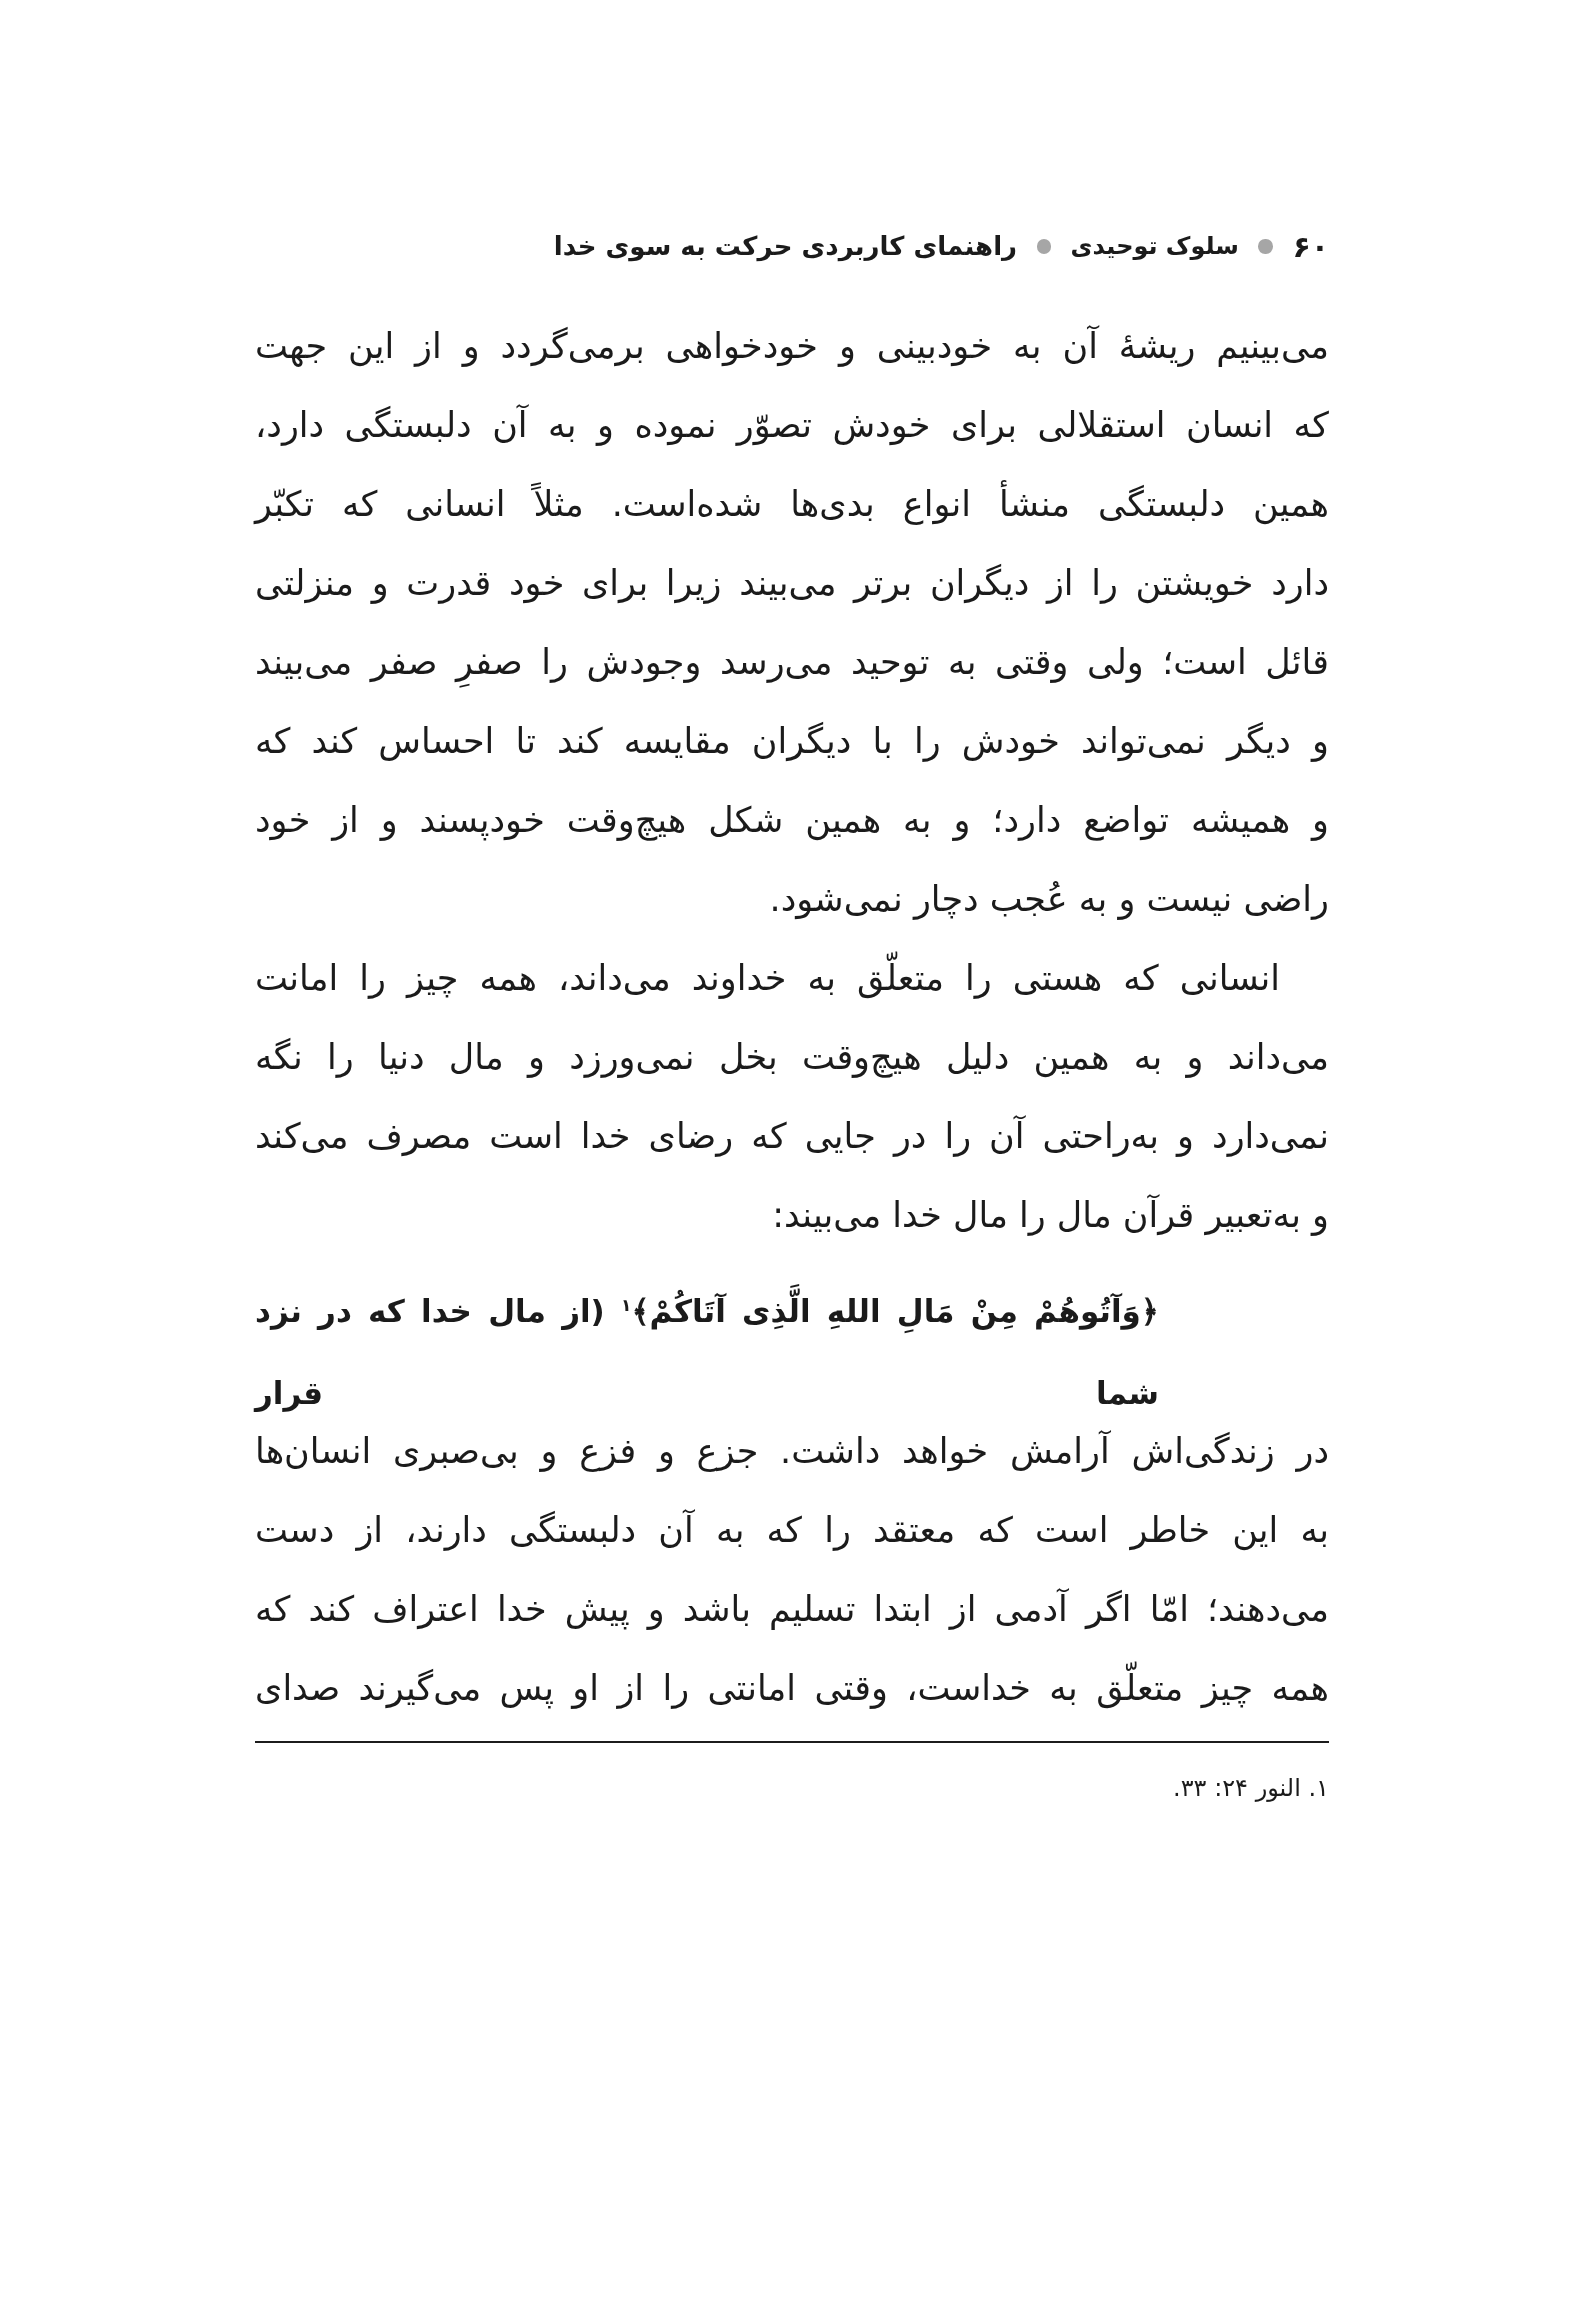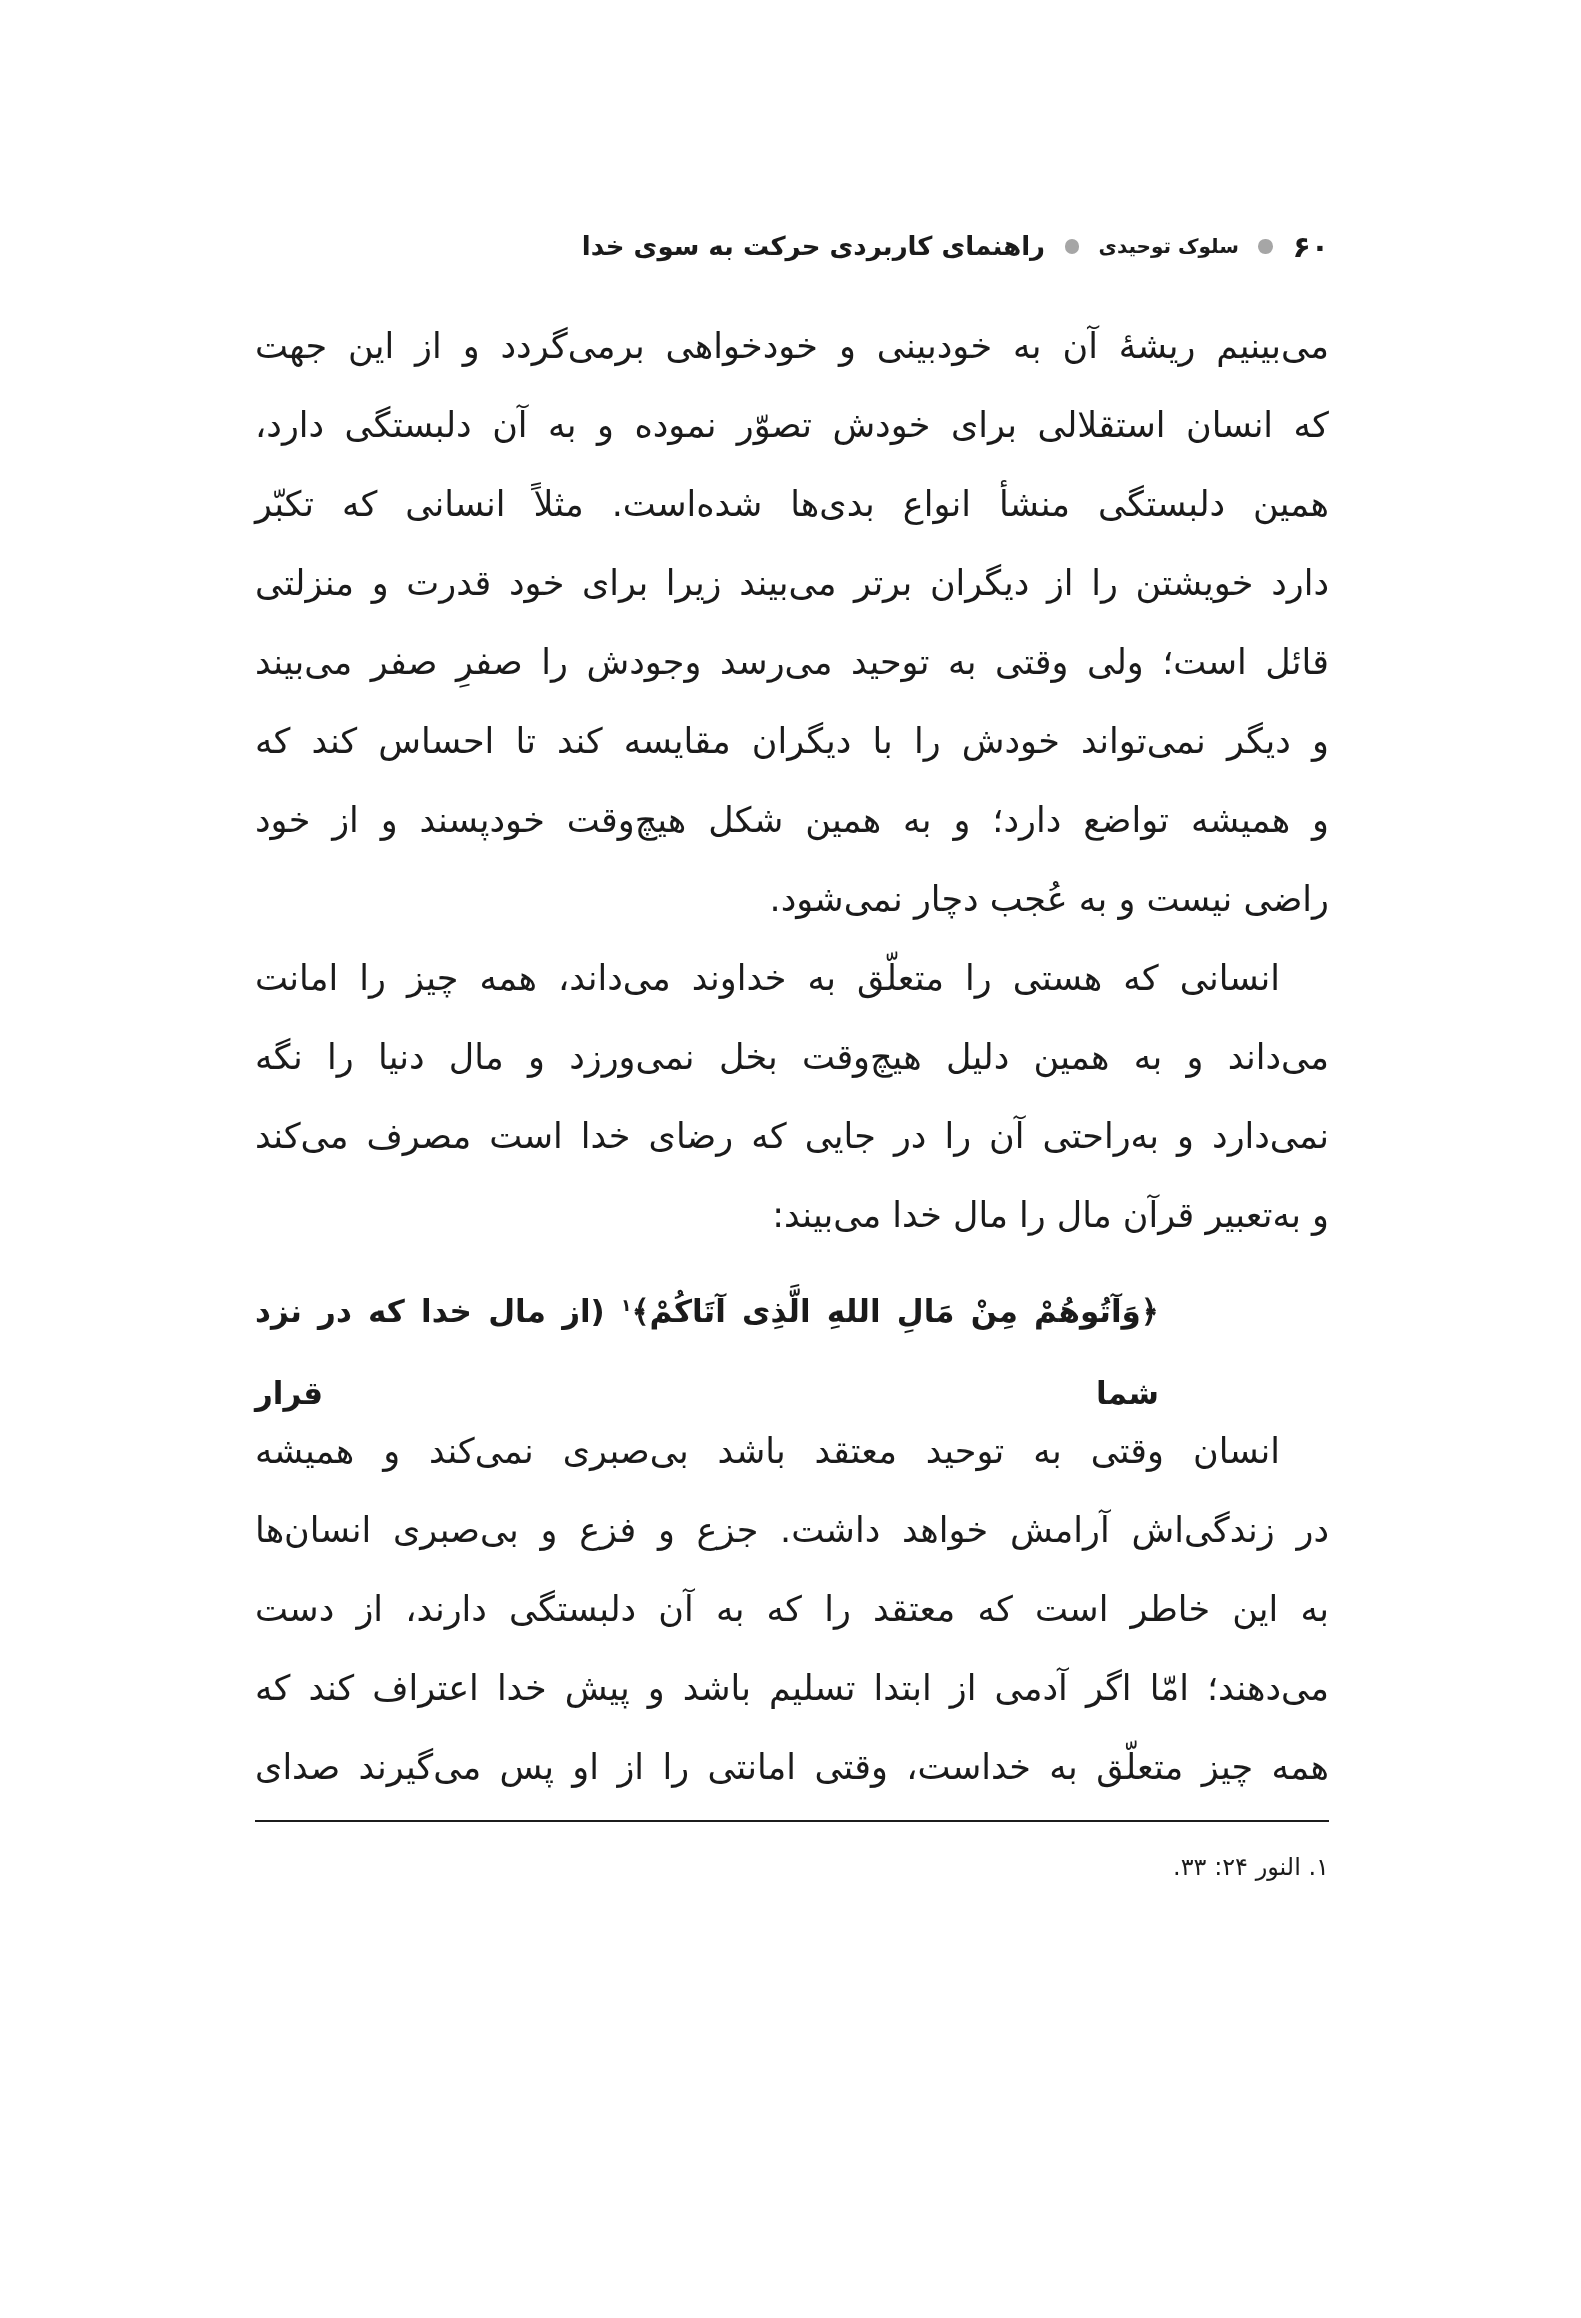--- a/index.html
+++ b/index.html
@@ -24,21 +24,21 @@
     margin-bottom: 39px;
   }
   .pagenum  { font-size: 30px; font-weight: bold; line-height: 43px; }
   .dot {
     width: 14.3px; height: 14.3px;
     border-radius: 50%;
     background: #a6a6a6;
     display: inline-block;
     flex: 0 0 auto;
   }
-  .booktitle { font-size: 20px; font-weight: bold; line-height: 43px; }
+  .booktitle { font-size: 24px; font-weight: bold; line-height: 43px; }
   .subtitle  { font-size: 26px; font-weight: bold; line-height: 43px; text-align: right; }
   
   .bodytext { }
   .line {
     font-size: 35px;
     height: 79px;
     line-height: 79px;
     text-align: justify;
     text-align-last: justify;
     overflow: visible;
@@ -104,21 +104,20 @@
       <div class="line">می‌داند و به همین دلیل هیچ‌وقت بخل نمی‌ورزد و مال دنیا را نگه</div>
       <div class="line">نمی‌دارد و به‌راحتی آن را در جایی که رضای خدا است مصرف می‌کند</div>
       <div class="line end">و به‌تعبیر قرآن مال را مال خدا می‌بیند:</div>
     </section>
 
     <section class="quote">
       <div class="line"><span>﴿وَآتُوهُمْ مِنْ مَالِ اللهِ الَّذِی آتَاکُمْ﴾</span><sup>۱</sup> <span>(از مال خدا که در نزد شما قرار</span></div>
     </section>
 
     <section class="para3">
-      <div class="line indent">انسان وقتی به توحید معتقد باشد بی‌صبری نمی‌کند و همیشه</div>
       <div class="line">در زندگی‌اش آرامش خواهد داشت. جزع و فزع و بی‌صبری انسان‌ها</div>
       <div class="line">به این خاطر است که معتقد را که به آن دلبستگی دارند، از دست</div>
       <div class="line">می‌دهند؛ امّا اگر آدمی از ابتدا تسلیم باشد و پیش خدا اعتراف کند که</div>
       <div class="line">همه چیز متعلّق به خداست، وقتی امانتی را از او پس می‌گیرند صدای</div>
     </section>
 
   </main>
 
   <footer>
     <hr class="divider">

